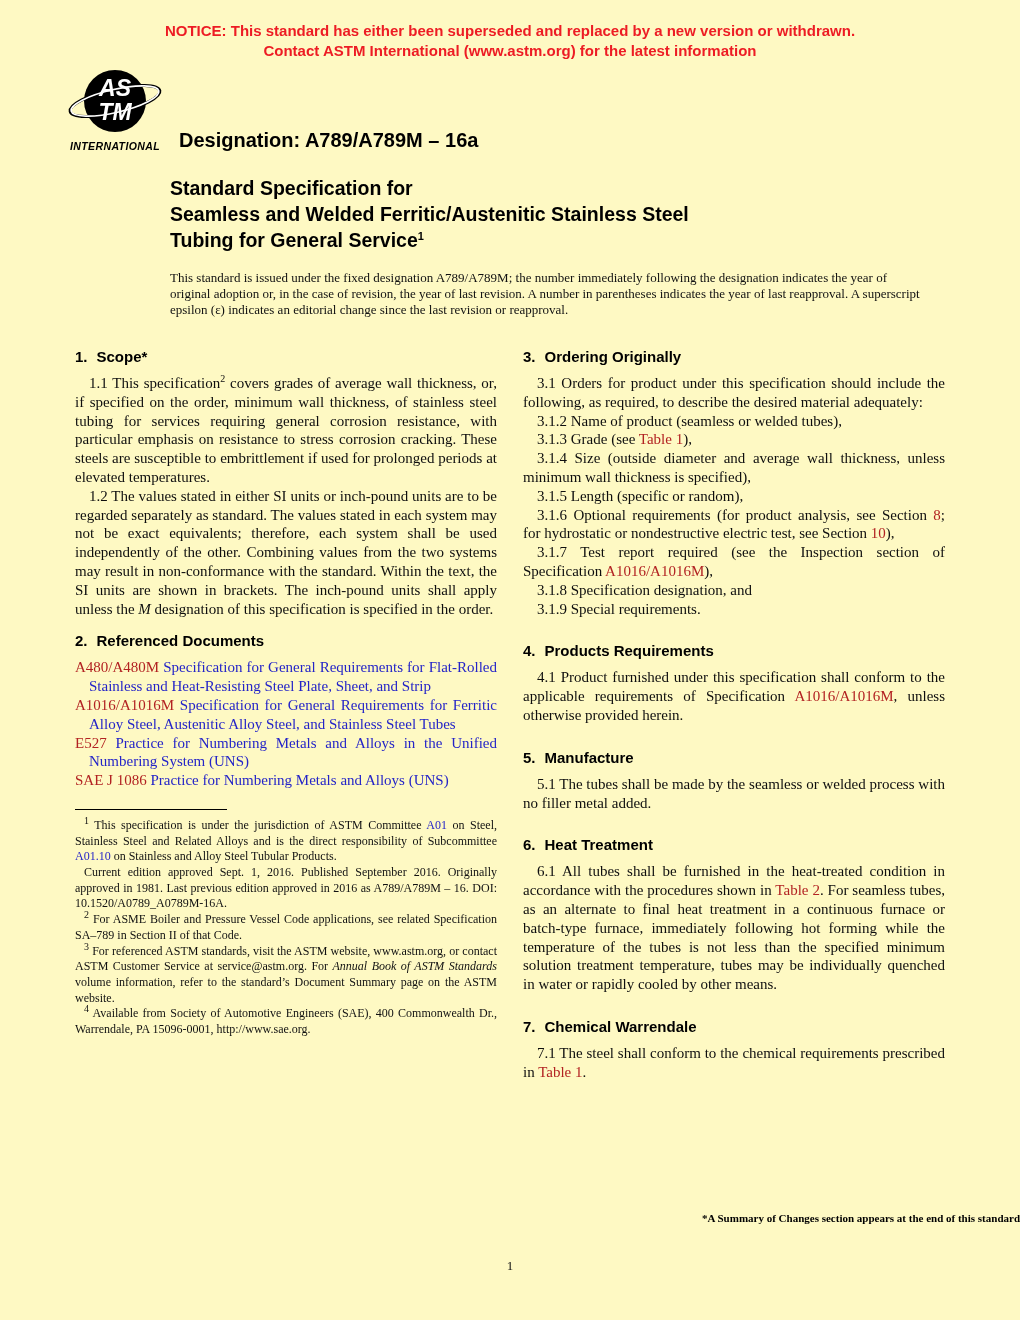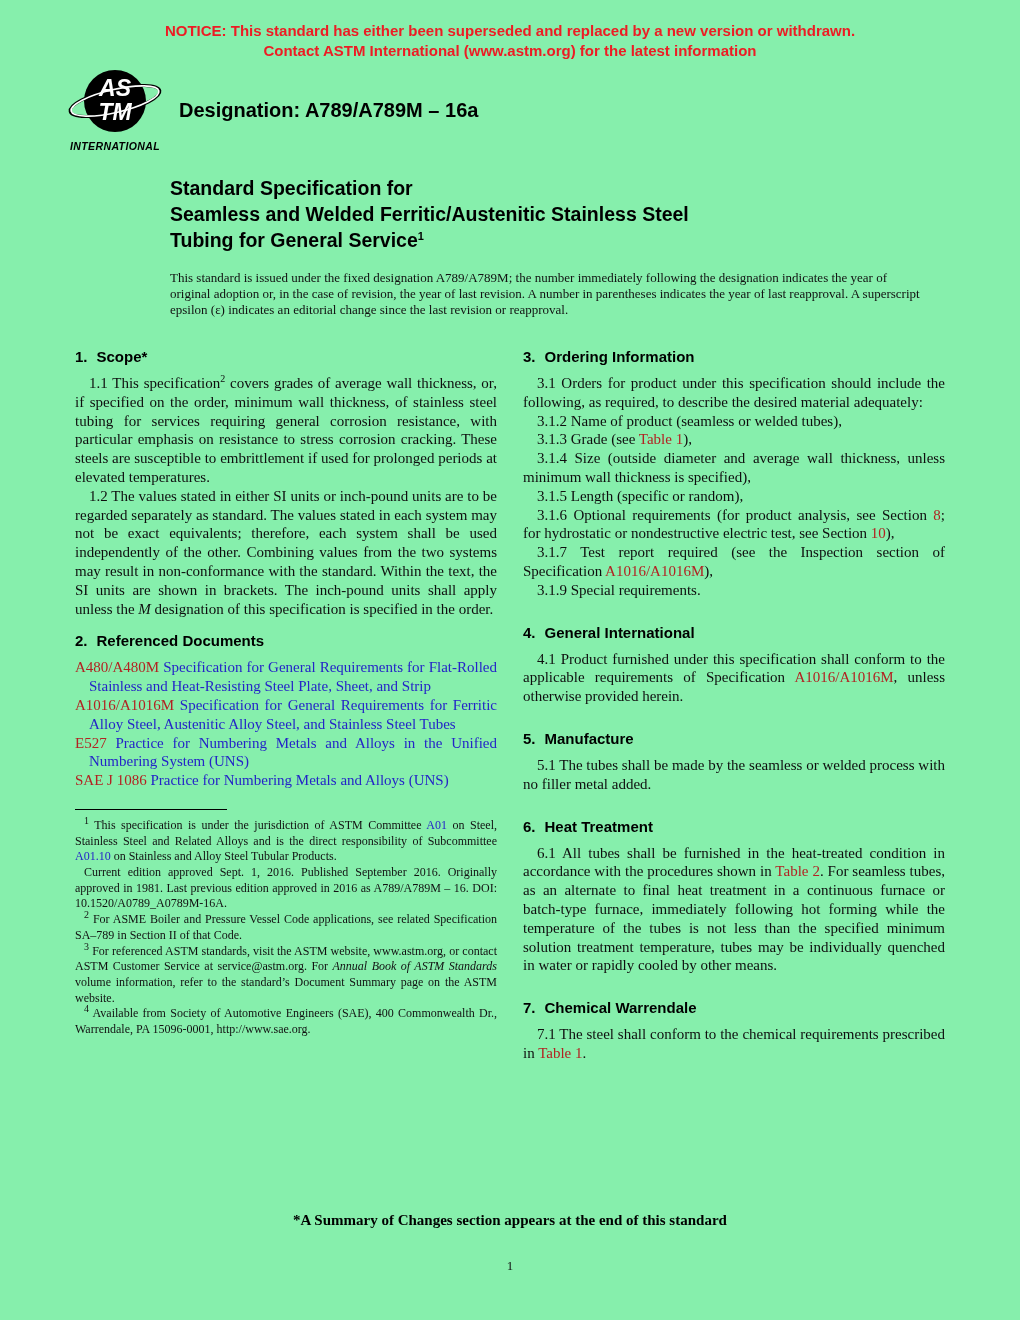--- a/index.html
+++ b/index.html
@@ -1,27 +1,27 @@
 <!DOCTYPE html>
 <html><head>
 <meta charset="utf-8">
 <style>
   html,body { margin:0; padding:0; background:#888; }
   .page {
-    position:relative; width:1020px; height:1320px; background:#86efac;
+    position:relative; width:1020px; height:1320px; background:#fef9c3;
     font-family:"Liberation Serif", serif; color:#0e0e0e; overflow:hidden;
     margin:0 auto;
   }
   .notice {
     position:absolute; top:21px; left:0; width:100%; text-align:center;
     font-family:"Liberation Sans", sans-serif; font-weight:700;
     font-size:15px; line-height:19.5px; color:#ed1c24;
   }
   
-  .masthead { position:absolute; top:68px; left:63px; display:flex; align-items:center; }
+  .masthead { position:absolute; top:68px; left:63px; display:flex; align-items:flex-end; }
   .logo { width:104px; text-align:center; }
   .logo-sub {
     font-family:"Liberation Sans", sans-serif; font-weight:700; font-style:italic;
     font-size:10.5px; letter-spacing:0.4px; color:#000; margin-top:-4px;
   }
   .designation {
     margin-left:12px; 
     font-family:"Liberation Sans", sans-serif; font-weight:700; font-size:20px; color:#000;
   }
   .title-block {
@@ -59,22 +59,22 @@
   sup { font-size:10px; line-height:0; }
   
   .fnblock { margin-top:19px; }
   .fnrule { width:152px; border-top:1.6px solid #000; margin:0 0 8px 0; }
   .fn {
     font-size:12px; line-height:15.7px; text-align:justify;
     text-indent:9px; margin:0; color:#111;
   }
   
   .footer-summary {
-    position:absolute; top:1212px; left:0; width:100%; text-align:center;
-    font-weight:700; font-size:15px; color:#000;
+    position:absolute; top:1212px; left:0; width:100%; text-align:right;
+    font-weight:700; font-size:11px; color:#000;
   }
   .copyright {
     position:absolute; top:1239px; left:75px; width:870px;
     font-size:11.4px; color:#111;
   }
   .page-num {
     position:absolute; top:1258px; left:0; width:100%; text-align:center;
     font-size:13px; color:#111;
   }
 </style>
@@ -140,37 +140,38 @@
 
         <p class="fn"><sup>2</sup><span> For ASME Boiler and Pressure Vessel Code applications, see related Specification SA–789 in Section II of that Code.</span></p>
 
         <p class="fn"><sup>3</sup><span> For referenced ASTM standards, visit the ASTM website, www.astm.org, or contact ASTM Customer Service at service@astm.org. For </span><span class="it">Annual Book of ASTM Standards</span><span> volume information, refer to the standard’s Document Summary page on the ASTM website.</span></p>
 
         <p class="fn"><sup>4</sup><span> Available from Society of Automotive Engineers (SAE), 400 Commonwealth Dr., Warrendale, PA 15096-0001, http://www.sae.org.</span></p>
       </div>
     </div>
 
     <div class="col col-right">
-      <h3 class="sec-h"><span class="sec-num">3.</span><span>Ordering Information</span></h3>
+      <h3 class="sec-h"><span class="sec-num">3.</span><span>Ordering Originally</span></h3>
 
       <p class="body-p">3.1 Orders for product under this specification should include the following, as required, to describe the desired material adequately:</p>
       <p class="body-p">3.1.2 Name of product (seamless or welded tubes),</p>
 
       <p class="body-p"><span>3.1.3 Grade (see </span><span class="rlink">Table 1</span><span>),</span></p>
 
       <p class="body-p">3.1.4 Size (outside diameter and average wall thickness, unless minimum wall thickness is specified),</p>
       <p class="body-p">3.1.5 Length (specific or random),</p>
 
       <p class="body-p"><span>3.1.6 Optional requirements (for product analysis, see Section </span><span class="rlink">8</span><span>; for hydrostatic or nondestructive electric test, see Section </span><span class="rlink">10</span><span>),</span></p>
 
       <p class="body-p"><span>3.1.7 Test report required (see the Inspection section of Specification </span><span class="rlink">A1016/A1016M</span><span>),</span></p>
 
+      <p class="body-p">3.1.8 Specification designation, and</p>
       <p class="body-p">3.1.9 Special requirements.</p>
 
-      <h3 class="sec-h"><span class="sec-num">4.</span><span>General International</span></h3>
+      <h3 class="sec-h"><span class="sec-num">4.</span><span>Products Requirements</span></h3>
 
       <p class="body-p"><span>4.1 Product furnished under this specification shall conform to the applicable requirements of Specification </span><span class="rlink">A1016/A1016M</span><span>, unless otherwise provided herein.</span></p>
 
       <h3 class="sec-h"><span class="sec-num">5.</span><span>Manufacture</span></h3>
 
       <p class="body-p">5.1 The tubes shall be made by the seamless or welded process with no filler metal added.</p>
 
       <h3 class="sec-h"><span class="sec-num">6.</span><span>Heat Treatment</span></h3>
 
       <p class="body-p"><span>6.1 All tubes shall be furnished in the heat-treated condition in accordance with the procedures shown in </span><span class="rlink">Table 2</span><span>. For seamless tubes, as an alternate to final heat treatment in a continuous furnace or batch-type furnace, immediately following hot forming while the temperature of the tubes is not less than the specified minimum solution treatment temperature, tubes may be individually quenched in water or rapidly cooled by other means.</span></p>

